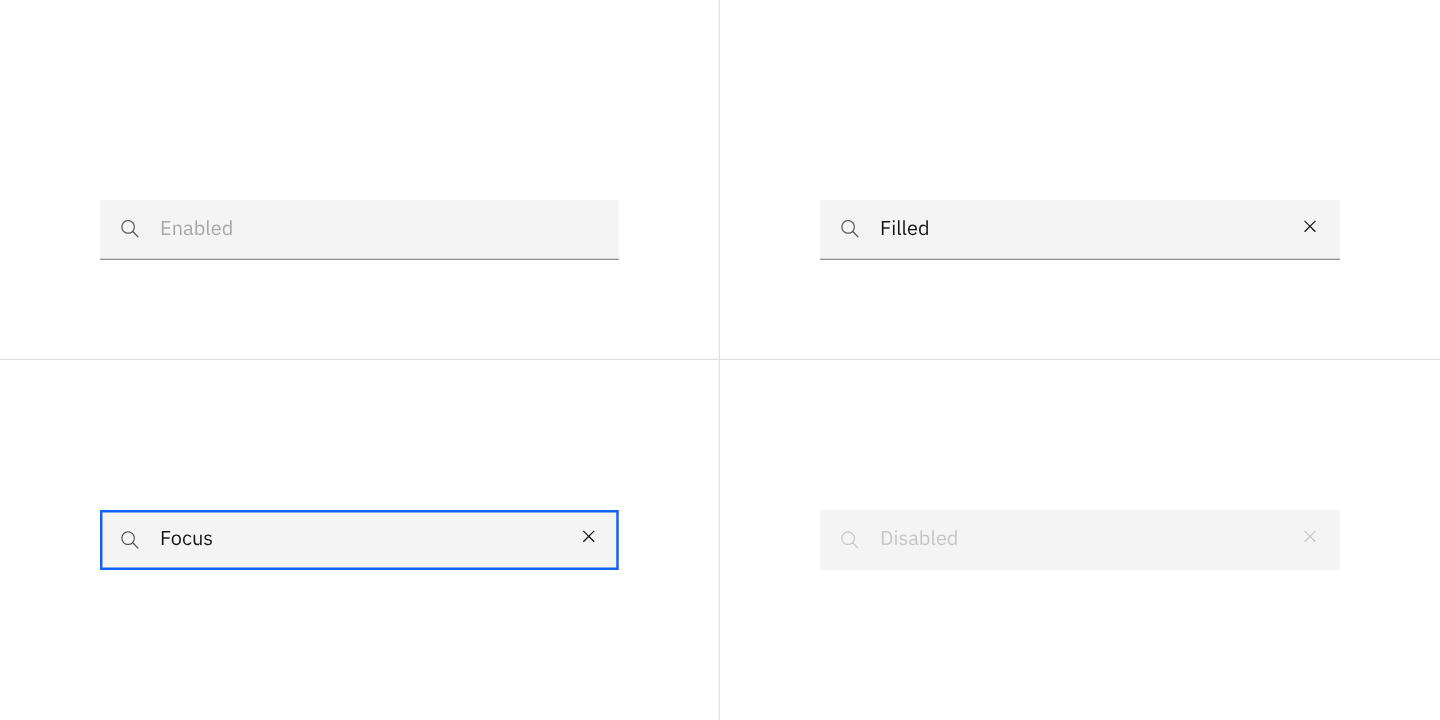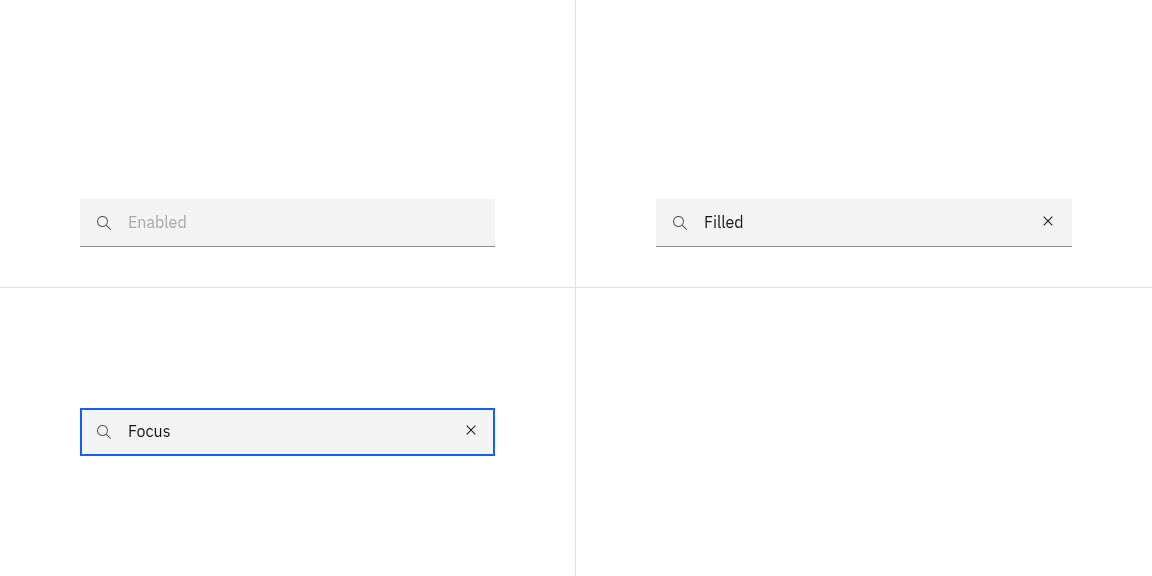--- a/index.html
+++ b/index.html
@@ -101,21 +101,21 @@
       fill: #161616;
     }
     .search-field.disabled .close-button svg {
       fill: #c6c6c6;
     }
     .search-field.disabled .close-button {
       cursor: not-allowed;
     }
     .cell:nth-child(1),
     .cell:nth-child(2) {
-      align-items: flex-end;
+      align-items: center;
       padding-top: 120px;
     }
     .cell:nth-child(3),
     .cell:nth-child(4) {
       align-items: flex-start;
       padding-top: 120px;
     }
   </style>
 </head>
 <body>
@@ -162,14 +162,31 @@
       <span class="close-button">
         <span>
           <svg viewBox="0 0 16 16">
               <path d="M12.7 4L12 3.3 8 7.3 4 3.3 3.3 4 7.3 8 3.3 12 4 12.7 8 8.7 12 12.7 12.7 12 8.7 8z"></path>
             </svg>
         </span>
       </span>
     </div>
   </div>
 
+  <div class="cell">
+    <div class="search-field disabled">
+      <span class="search-icon-wrap">
+        <svg viewBox="0 0 16 16">
+            <path d="M15,14.3L10.7,10c1.9-2.3,1.6-5.8-0.7-7.7S4.2,0.7,2.3,3S0.7,8.8,3,10.7c2,1.7,5,1.7,7,0l4.3,4.3L15,14.3z M2,6.5 C2,4,4,2,6.5,2S11,4,11,6.5S9,11,6.5,11S2,9,2,6.5z"></path>
+          </svg>
+      </span>
+      <span class="search-text placeholder">Disabled</span>
+      <span class="close-button">
+        <span>
+          <svg viewBox="0 0 16 16">
+              <path d="M12.7 4L12 3.3 8 7.3 4 3.3 3.3 4 7.3 8 3.3 12 4 12.7 8 8.7 12 12.7 12.7 12 8.7 8z"></path>
+            </svg>
+        </span>
+      </span>
+    </div>
+  </div>
 
 </div>
 
 </body></html>

